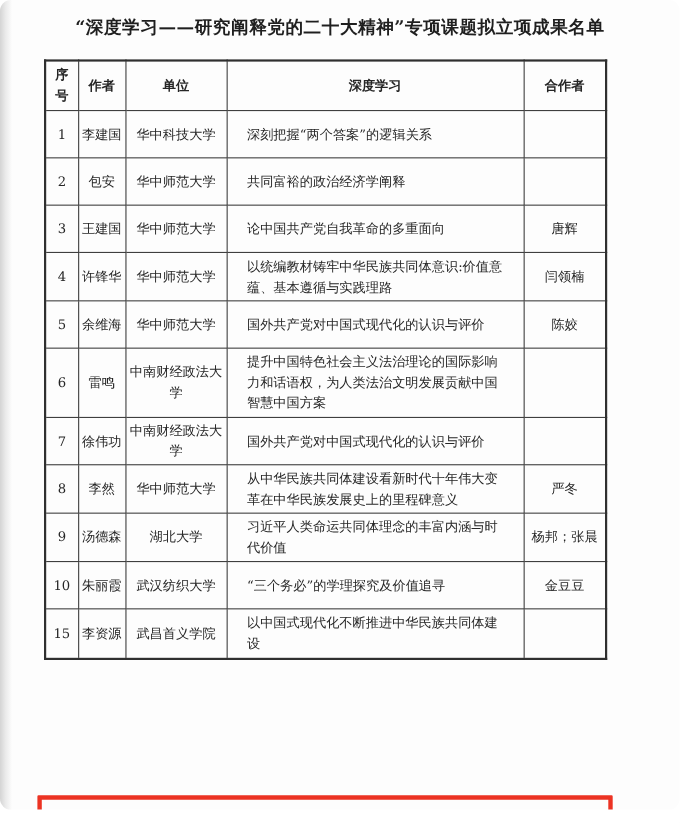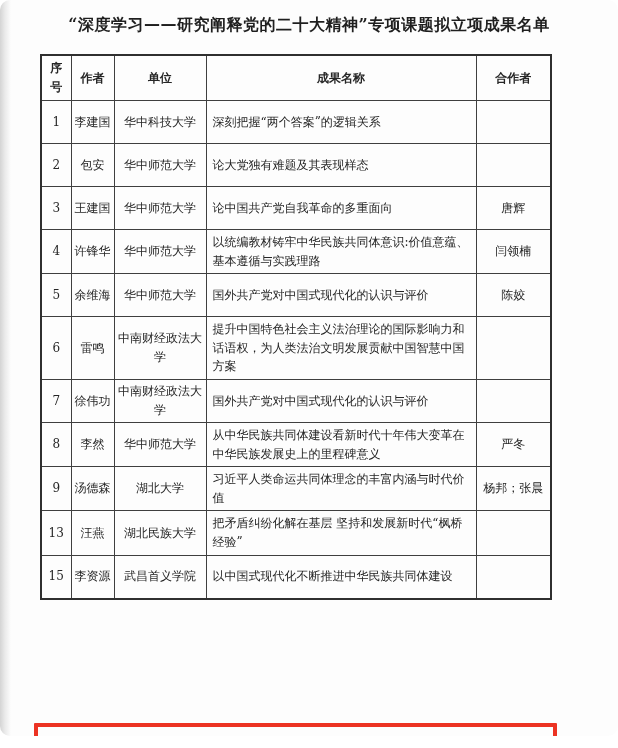--- a/index.html
+++ b/index.html
@@ -51,21 +51,21 @@
     overflow: hidden;
   }
   table.results thead th {
     height: 40px;
     font-weight: 600;
     font-size: 12px;
   }
   table.results tbody td { height: 36px; }
   table.results td.cell-title {
     text-align: left;
-    padding: 3px 6px;
+    padding: 3px 18px;
   }
   .highlight-box {
     position: absolute;
     box-sizing: border-box;
     border: 4px solid #ec3323;
     border-radius: 1px;
     pointer-events: none;
   }
 </style>
 </head>
@@ -82,37 +82,37 @@
       <col style="width:43px">
       <col style="width:92px">
       <col style="width:270px">
       <col style="width:75px">
     </colgroup>
     <thead>
       <tr>
         <th>序号</th>
         <th>作者</th>
         <th>单位</th>
-        <th>成果名称</th>
+        <th>深度学习</th>
         <th>合作者</th>
       </tr>
     </thead>
     <tbody>
         <tr>
           <td class="cell-no">1</td>
           <td class="cell-author">李建国</td>
           <td class="cell-org">华中科技大学</td>
           <td class="cell-title">深刻把握“两个答案”的逻辑关系</td>
           <td class="cell-collab"></td>
         </tr>
         <tr>
           <td class="cell-no">2</td>
           <td class="cell-author">包安</td>
           <td class="cell-org">华中师范大学</td>
-          <td class="cell-title">论大党独有难题及其表现样态</td>
+          <td class="cell-title">共同富裕的政治经济学阐释</td>
           <td class="cell-collab"></td>
         </tr>
         <tr>
           <td class="cell-no">3</td>
           <td class="cell-author">王建国</td>
           <td class="cell-org">华中师范大学</td>
           <td class="cell-title">论中国共产党自我革命的多重面向</td>
           <td class="cell-collab">唐辉</td>
         </tr>
         <tr>
@@ -151,25 +151,25 @@
           <td class="cell-collab">严冬</td>
         </tr>
         <tr>
           <td class="cell-no">9</td>
           <td class="cell-author">汤德森</td>
           <td class="cell-org">湖北大学</td>
           <td class="cell-title">习近平人类命运共同体理念的丰富内涵与时代价值</td>
           <td class="cell-collab">杨邦；张晨</td>
         </tr>
         <tr>
-          <td class="cell-no">13</td>
-          <td class="cell-author">汪燕</td>
-          <td class="cell-org">湖北民族大学</td>
-          <td class="cell-title">把矛盾纠纷化解在基层 坚持和发展新时代“枫桥经验”</td>
-          <td class="cell-collab"></td>
+          <td class="cell-no">10</td>
+          <td class="cell-author">朱丽霞</td>
+          <td class="cell-org">武汉纺织大学</td>
+          <td class="cell-title">“三个务必”的学理探究及价值追寻</td>
+          <td class="cell-collab">金豆豆</td>
         </tr>
         <tr>
           <td class="cell-no">15</td>
           <td class="cell-author">李资源</td>
           <td class="cell-org">武昌首义学院</td>
           <td class="cell-title">以中国式现代化不断推进中华民族共同体建设</td>
           <td class="cell-collab"></td>
         </tr>
       </tbody>
   </table>

